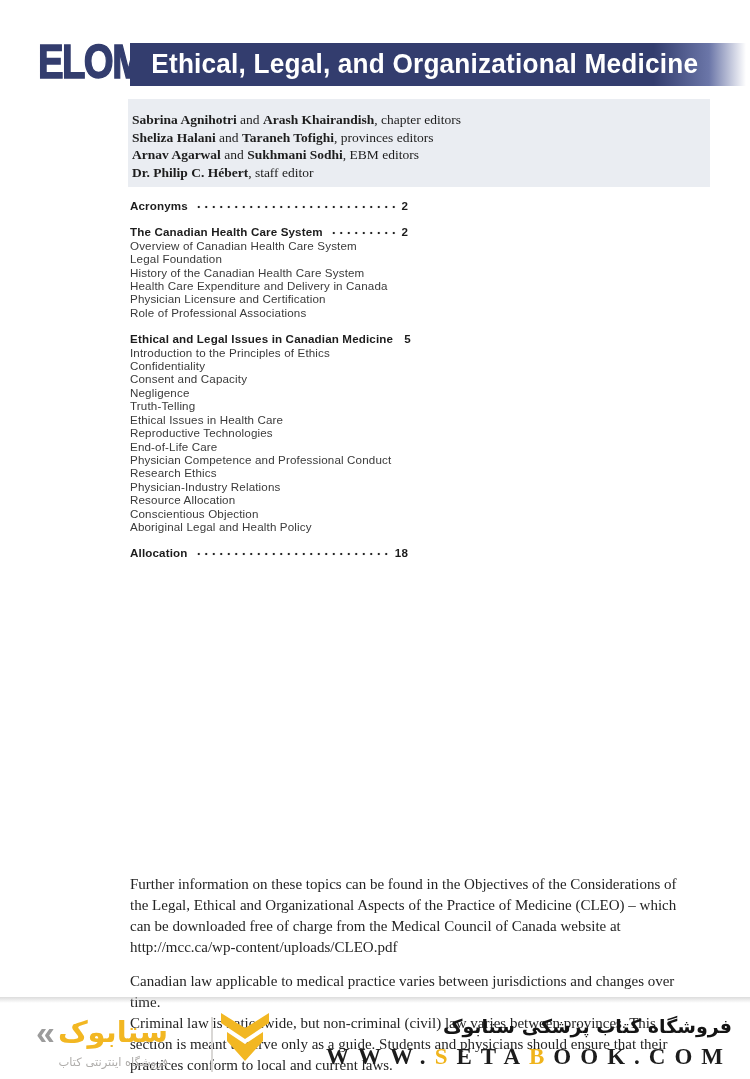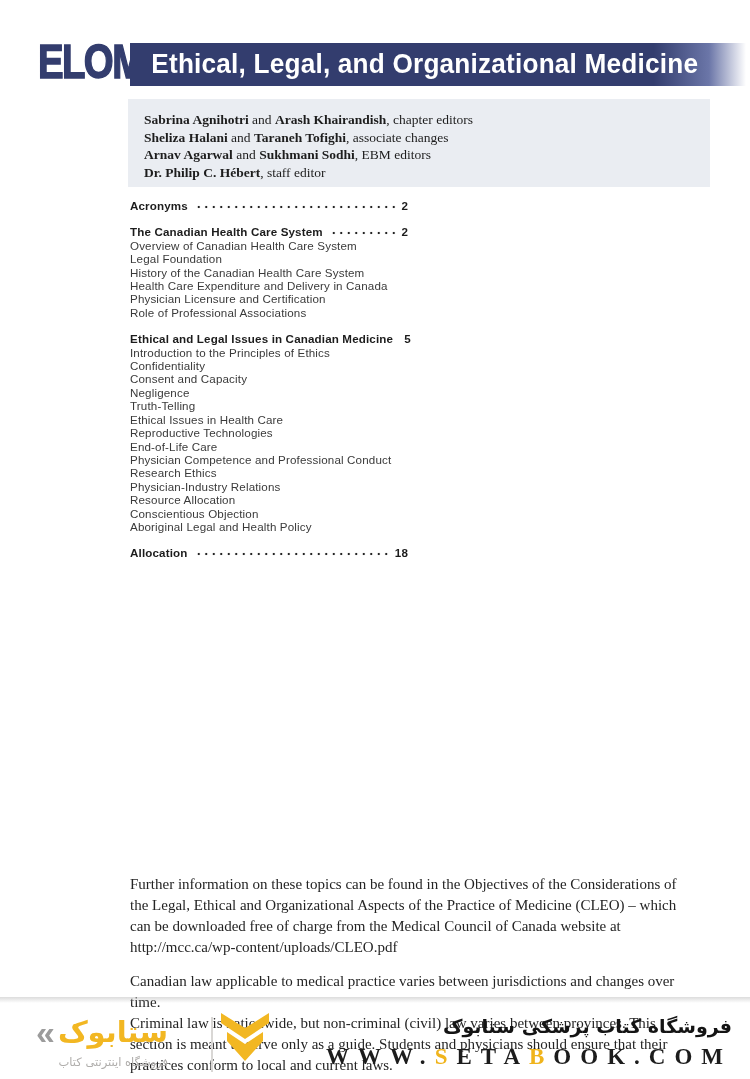--- a/index.html
+++ b/index.html
@@ -11,21 +11,21 @@
         color:#333d6e;letter-spacing:-2px;transform:scaleX(0.80);transform-origin:0 50%;
         -webkit-text-stroke:1.5px #333d6e;}
   .banner{position:absolute;left:130px;top:43px;width:616px;height:43px;
         background:linear-gradient(to right,#333d6e 0%,#333d6e 85%,#6b76a8 94%,rgba(255,255,255,0) 100%);
         display:flex;align-items:center;}
   .banner-title{color:#ffffff;font-weight:700;font-size:27px;padding-left:22px;letter-spacing:0.2px;
         white-space:nowrap;transform:scaleX(0.97);transform-origin:0 50%;}
 
   
   .editors{position:absolute;left:128px;top:99px;width:582px;height:88px;background:#eaedf2;
-        box-sizing:border-box;padding:12px 16px;font-family:"Liberation Serif",serif;
+        box-sizing:border-box;padding:12px 4px;font-family:"Liberation Serif",serif;
         font-size:13.5px;line-height:17.5px;color:#1d1d1d;}
   .ed-b{font-weight:700;}
   .ed-r{font-weight:400;}
 
   
   .toc{position:absolute;left:130px;top:199px;width:278px;font-size:11.6px;line-height:13.4px;
         color:#3a3a3a;letter-spacing:0.15px;}
   .toc-entry{margin-bottom:13px;}
   .toc-entry:last-child{margin-bottom:0;}
   .toc-row{display:flex;align-items:baseline;font-weight:700;color:#1c1c1c;}
@@ -64,21 +64,21 @@
 
 <div class="page">
 
   <div class="elom">ELOM</div>
   <div class="banner">
     <div class="banner-title">Ethical, Legal, and Organizational Medicine</div>
   </div>
 
   <div class="editors">
       <div class="ed-line"><span class="ed-b">Sabrina Agnihotri</span><span class="ed-r"> and </span><span class="ed-b">Arash Khairandish</span><span class="ed-r">, chapter editors</span></div>
-      <div class="ed-line"><span class="ed-b">Sheliza Halani</span><span class="ed-r"> and </span><span class="ed-b">Taraneh Tofighi</span><span class="ed-r">, associate changes</span></div>
+      <div class="ed-line"><span class="ed-b">Sheliza Halani</span><span class="ed-r"> and </span><span class="ed-b">Taraneh Tofighi</span><span class="ed-r">, provinces editors</span></div>
       <div class="ed-line"><span class="ed-b">Arnav Agarwal</span><span class="ed-r"> and </span><span class="ed-b">Sukhmani Sodhi</span><span class="ed-r">, EBM editors</span></div>
       <div class="ed-line"><span class="ed-b">Dr. Philip C. Hébert</span><span class="ed-r">, staff editor</span></div>
     </div>
 
   <div class="toc">
       <div class="toc-entry">
         <div class="toc-row">
           <span class="toc-label">Acronyms</span>
           <span class="toc-dots"></span>
           <span class="toc-page">2</span>

